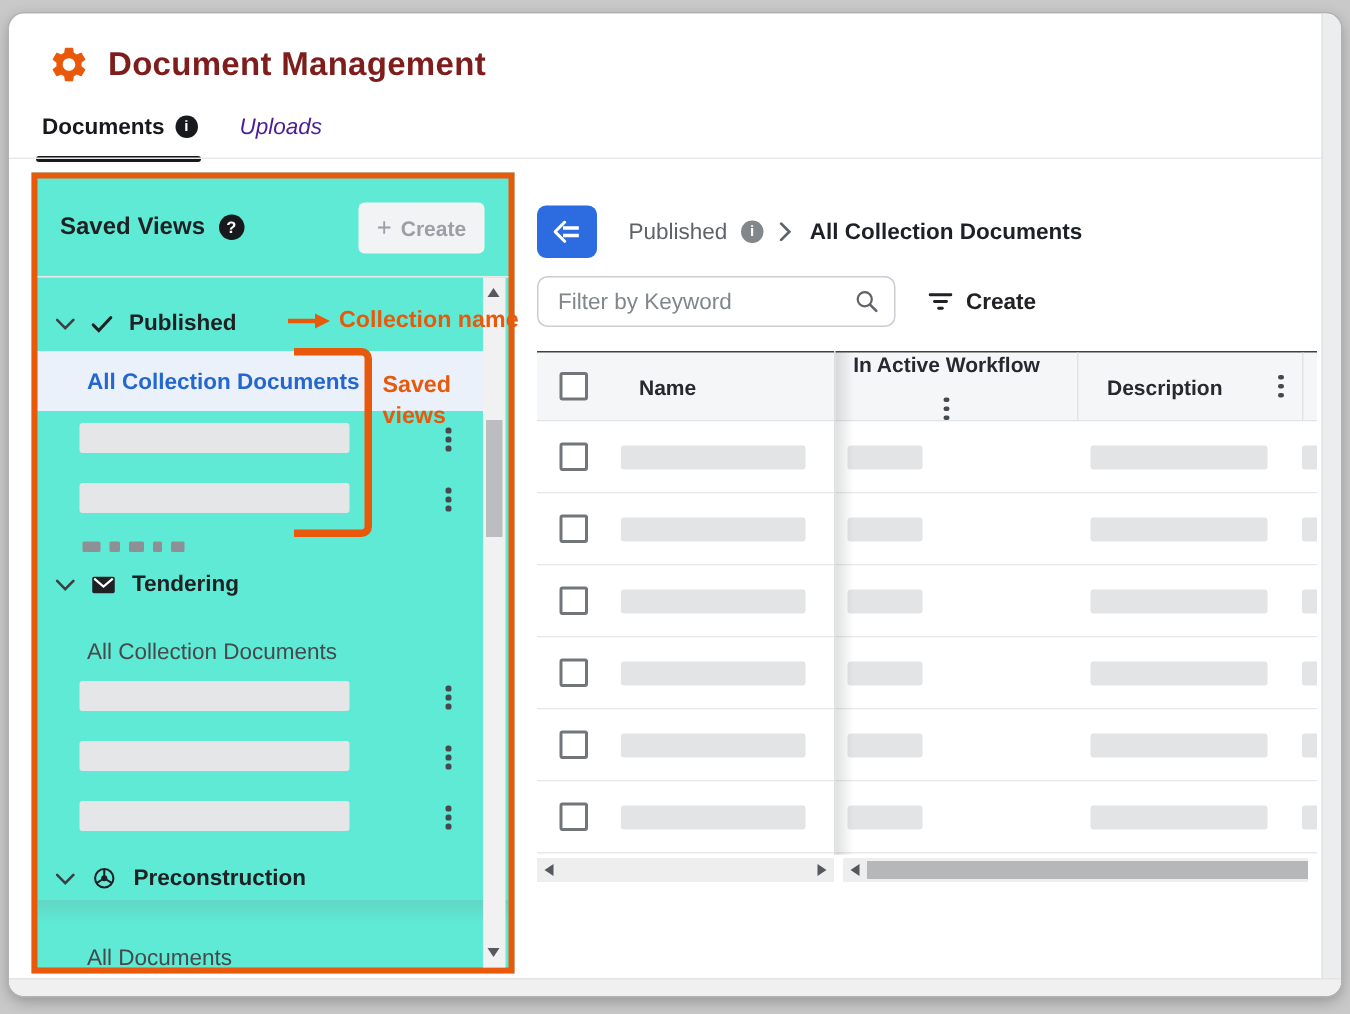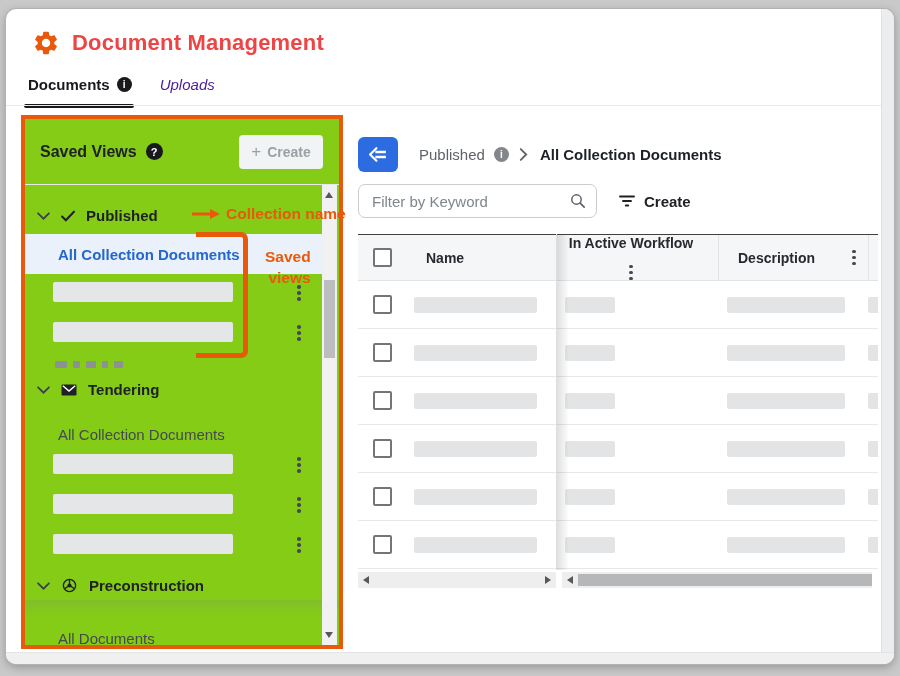--- a/index.html
+++ b/index.html
@@ -9,39 +9,39 @@
   .window {
     position:absolute; left:6px; top:9px; width:888px; height:655px;
     background:#fff; border-radius:10px;
     box-shadow:0 0 0 1px #b2b2b2, 0 3px 10px rgba(0,0,0,.28);
     overflow:hidden;
   }
 
   
   .app-header { position:absolute; left:26px; top:20px; display:flex; align-items:center; gap:12px; }
   .gear { width:28px; height:28px; }
-  .app-title { font-size:22px; font-weight:700; color:#ef4444; letter-spacing:.2px; }
+  .app-title { font-size:22px; font-weight:700; color:#7f1d1d; letter-spacing:.2px; }
 
   .tabbar { position:absolute; left:22px; top:62px; height:26px; display:flex; align-items:center; }
   .tab { display:flex; align-items:center; gap:7px; font-size:15px; cursor:pointer; }
   .tab.active { font-weight:700; color:#17191d; }
   .tab.plain { color:#4c1d95; margin-left:28px;font-style:italic; }
   .tab-underline { position:absolute; left:-4px; top:28px; width:110px; height:4px; background:#17191d; border-radius:3px; }
   .tabs-divider { position:absolute; left:0; right:0; top:96px; height:1px; background:#e7e9eb; }
 
   .info-dot { width:15px; height:15px; border-radius:50%; background:#17191d; color:#fff;
     font-size:10px; font-weight:700; display:flex; align-items:center; justify-content:center; font-style:normal; }
   .info-dot.gray { background:#83878c; width:15px; height:15px; }
   .help-dot { width:17px; height:17px; border-radius:50%; background:#17191d; color:#fff;
     font-size:11px; font-weight:700; display:flex; align-items:center; justify-content:center; }
 
   
   .sidebar-box {
     position:absolute; left:15px; top:106px; width:322px; height:534px;
-    border:4px solid #E8590C; background:#84cc16;
+    border:4px solid #E8590C; background:#5eead4;
   }
   .sv-header { position:absolute; left:0; top:0; width:100%; height:65px; display:flex; align-items:center; padding:0 16px 0 15px; }
   .sv-title { font-size:16px; font-weight:700; color:#202124; margin-right:9px; }
   .create-btn { margin-left:auto; width:84px; height:34px; background:#f1f3f4; border:none; border-radius:4px;
     color:#9aa0a6; font-size:14px; font-weight:700; display:flex; align-items:center; justify-content:center; gap:6px;
     font-family:"Liberation Sans",sans-serif; }
   .create-plus { font-size:17px; font-weight:400; line-height:1; }
   .sv-divider { position:absolute; left:0; top:65px; width:100%; height:1px; background:#e8e9eb; }
 
   .sv-list { position:absolute; left:0; top:66px; right:0; bottom:0; overflow:hidden; }
@@ -70,21 +70,21 @@
   .tri-up, .tri-down, .tri-left, .tri-right { width:0; height:0; position:absolute; }
   .tri-up { border-left:4.5px solid transparent; border-right:4.5px solid transparent; border-bottom:6px solid #55585c; left:3px; top:7px; }
   .tri-down { border-left:4.5px solid transparent; border-right:4.5px solid transparent; border-top:6px solid #55585c; left:3px; bottom:7px; }
 
   
   .anno { color:#E8590C; font-weight:700; font-size:15.5px; }
   .anno-collection { position:absolute; left:186px; top:196px; display:flex; align-items:center; gap:6px; }
   .anno-bracket { position:absolute; left:190px; top:223px; width:52px; height:126px;
     border-top:5px solid #E8590C; border-right:5px solid #E8590C; border-bottom:5px solid #E8590C;
     border-radius:0 7px 7px 0; }
-  .anno-savedviews { position:absolute; left:259px; top:237px; line-height:21px;text-align:right; }
+  .anno-savedviews { position:absolute; left:249px; top:237px; line-height:21px; }
 
   
   .breadcrumb { position:absolute; left:352px; top:128px; display:flex; align-items:center; }
   .collapse-btn { width:40px; height:35px; background:#2C6BE0; border:none; border-radius:6px;
     display:flex; align-items:center; justify-content:center; }
   .bc-parent { font-size:15px; color:#5f6368; margin-left:21px; margin-right:9px; }
   .bc-chevron { margin:0 12px 0 10px; display:flex; }
   .bc-current { font-size:15px; font-weight:700; color:#1d2127; }
 
   .filter-row { position:absolute; left:352px; top:175px; display:flex; align-items:center; }

